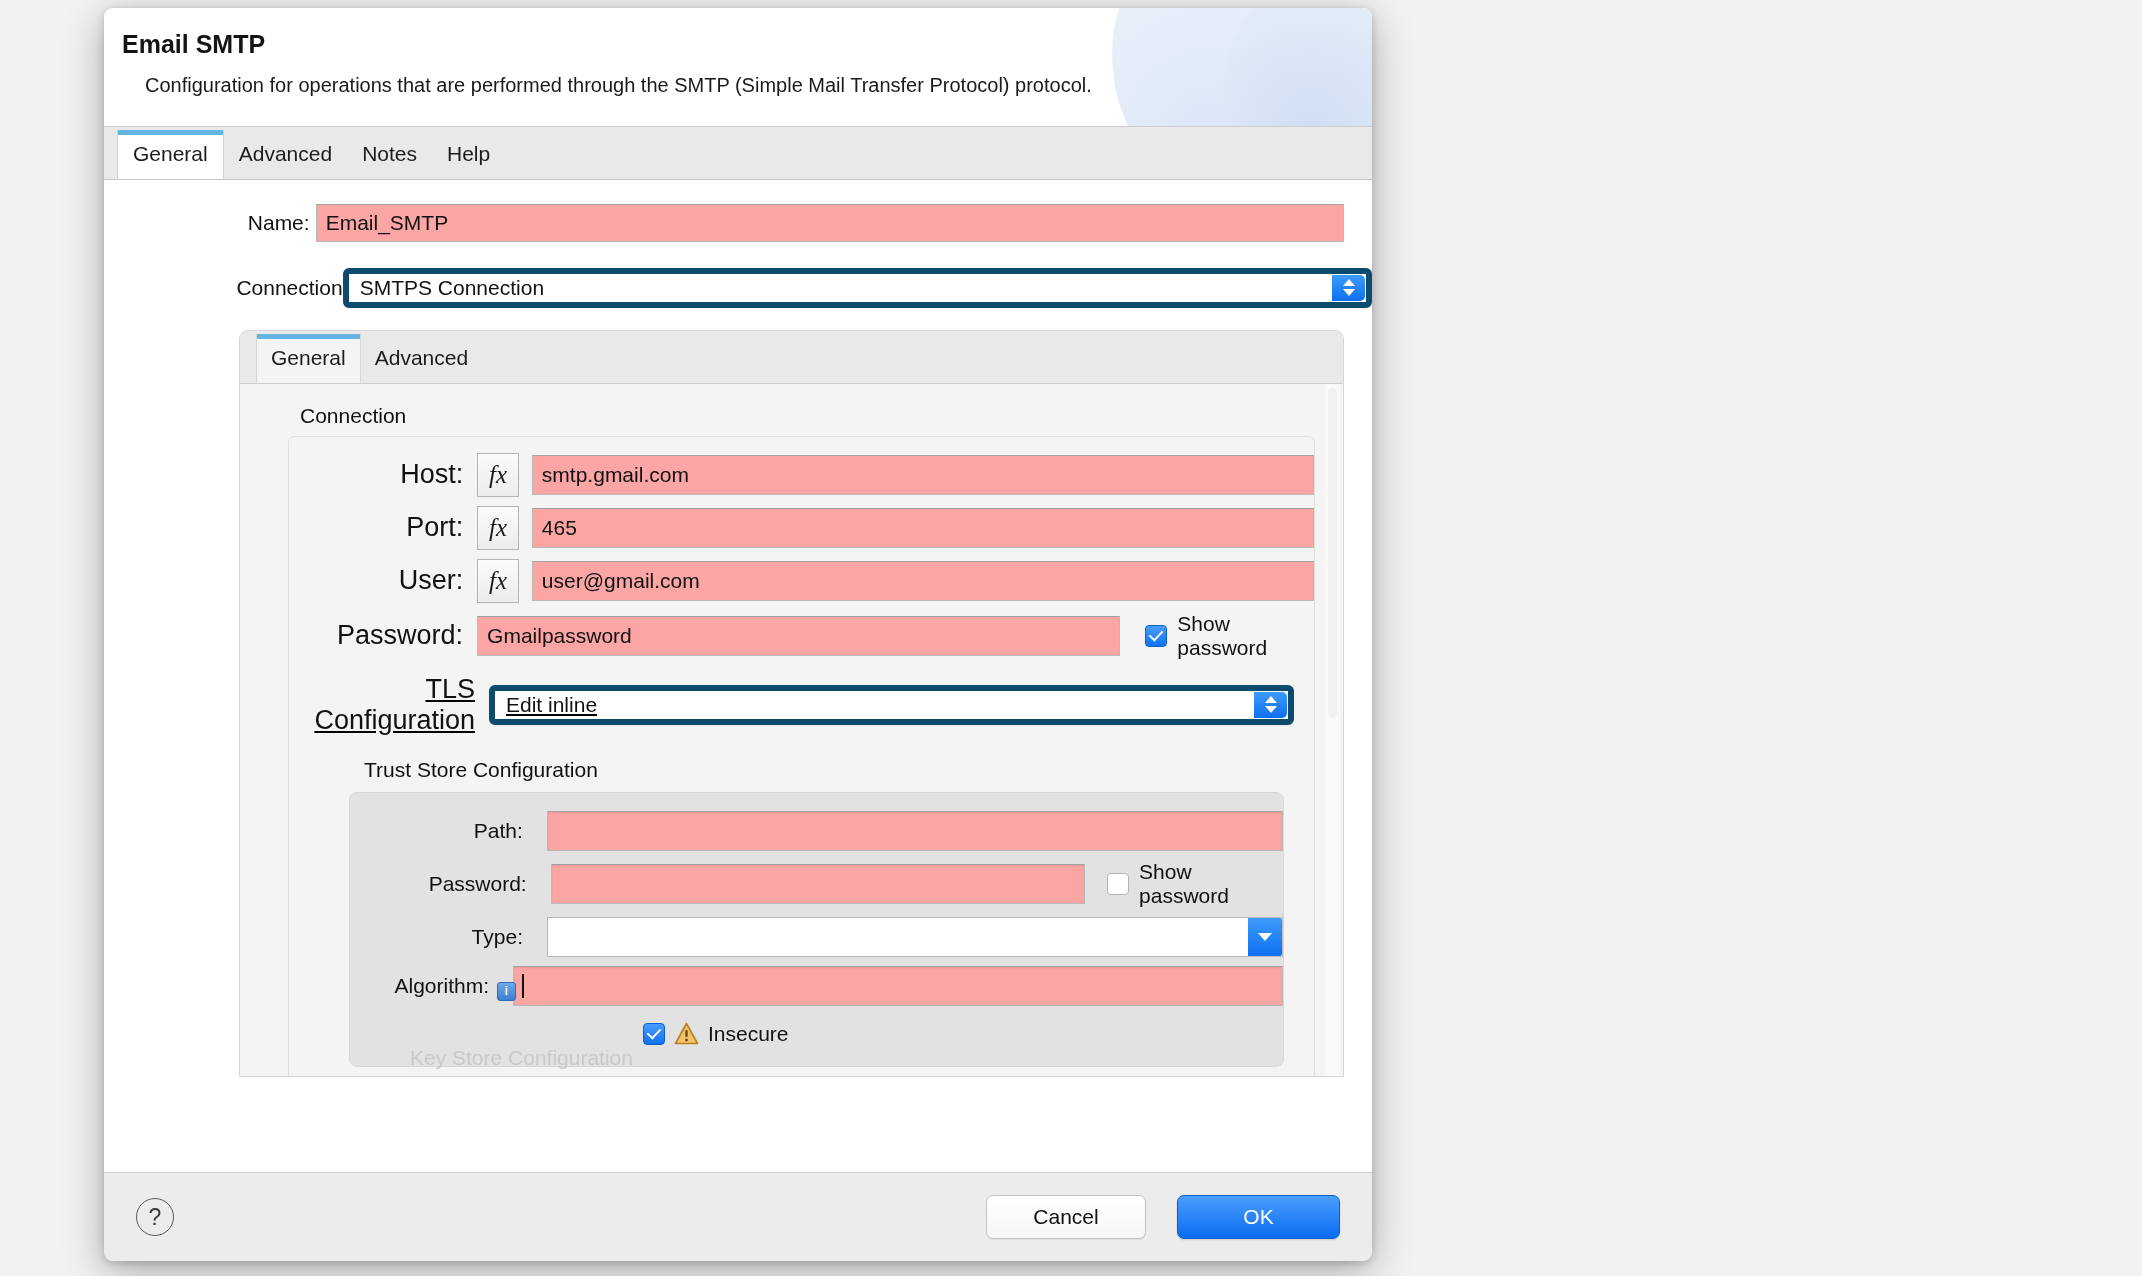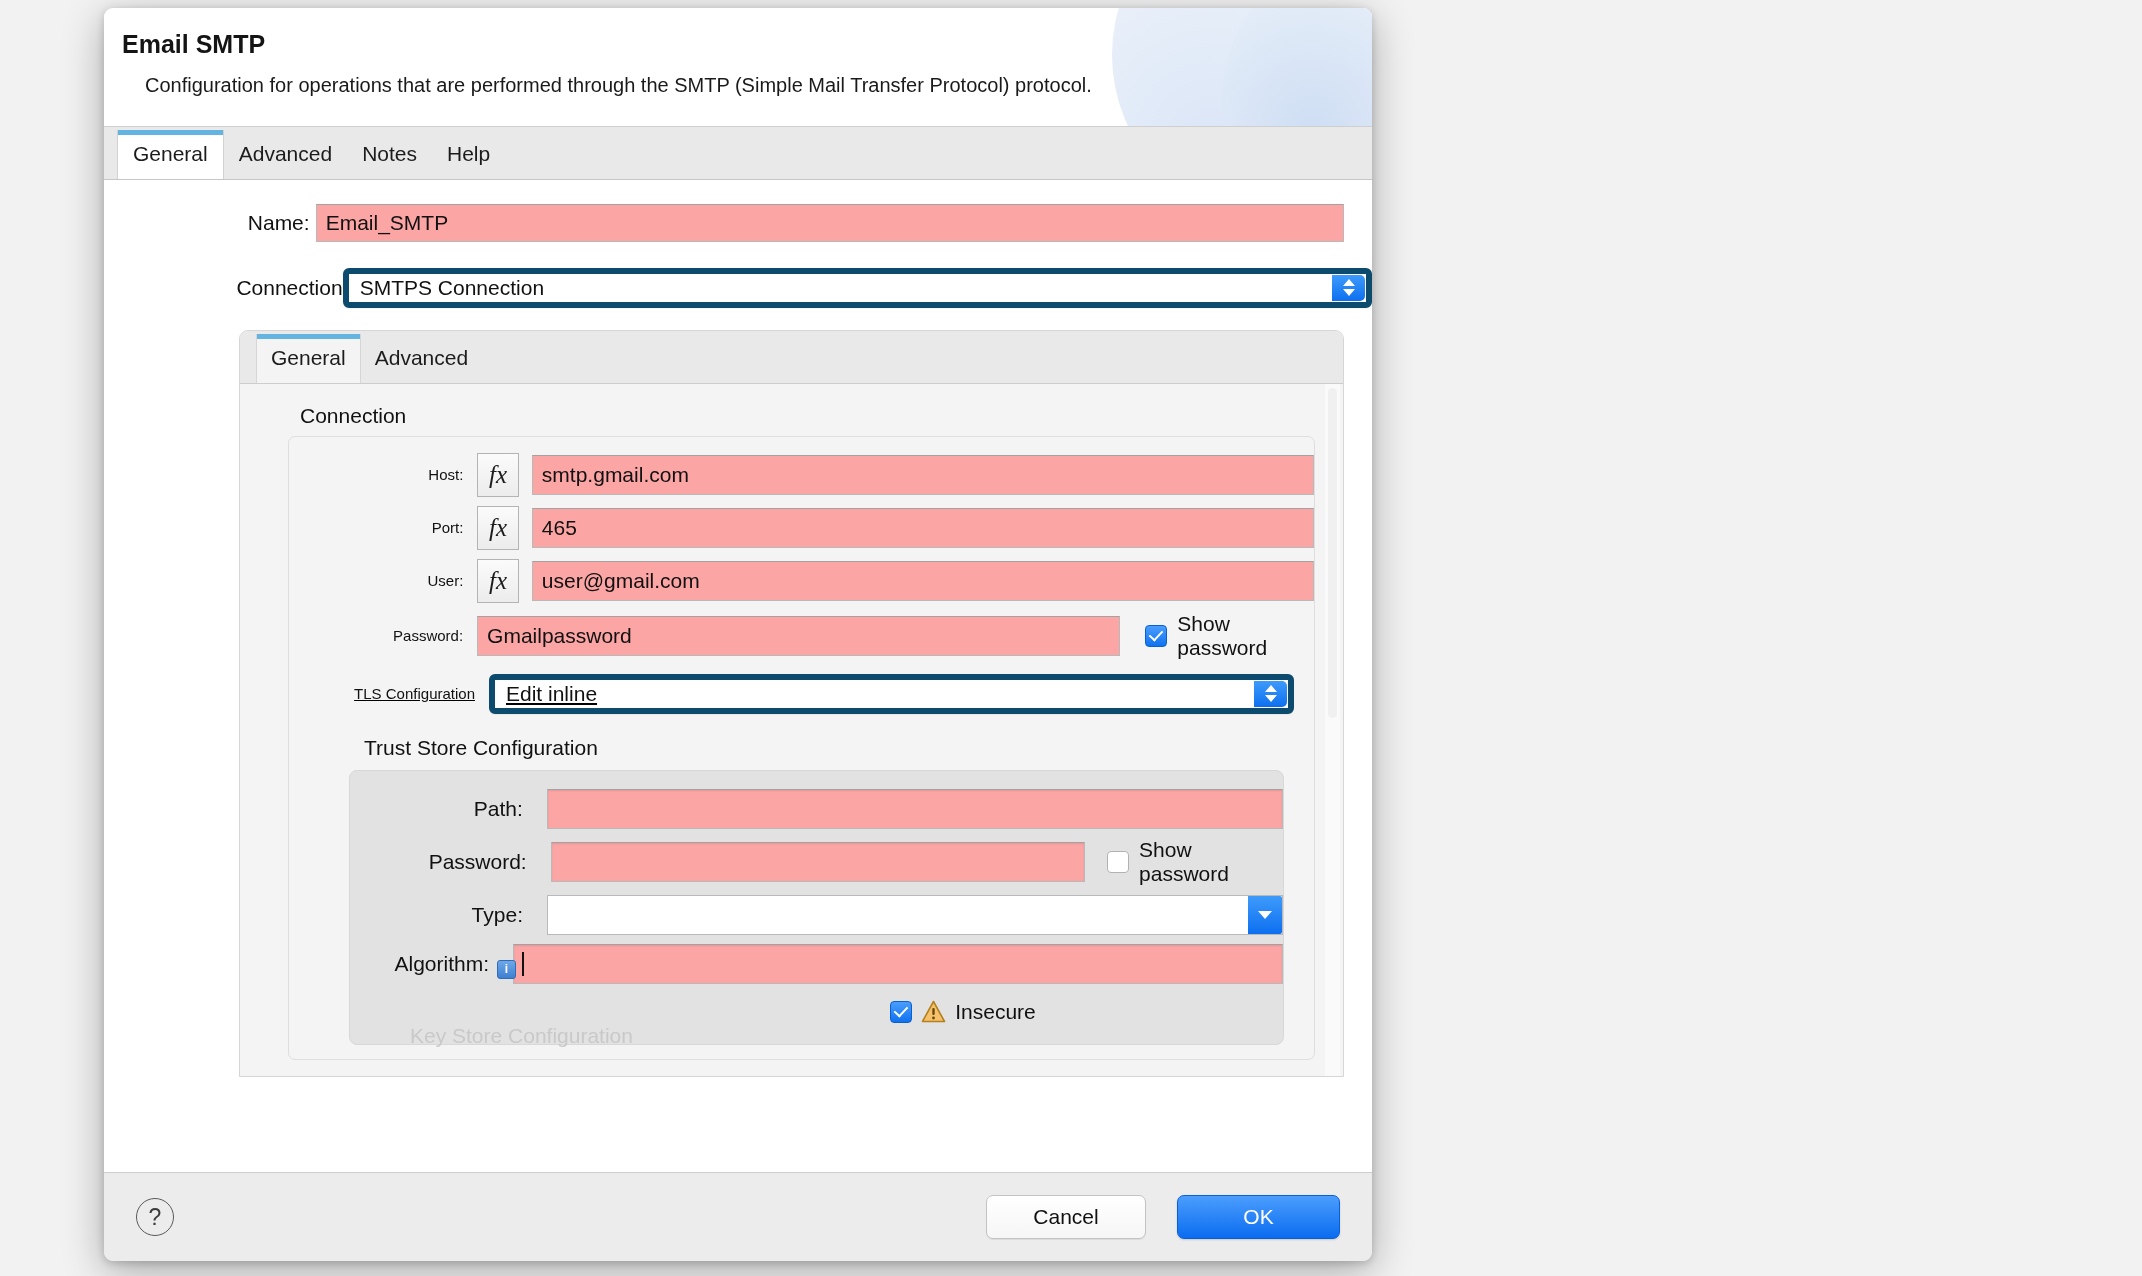--- a/index.html
+++ b/index.html
@@ -197,21 +197,21 @@
   .group-box{
     margin:0 28px 0 48px;
     border:1px solid #dedede;
     border-radius:7px;
     background:#f4f4f4;
     padding:16px 0 14px 0;
   }
 
   .frow{display:flex;align-items:center;margin:0 0 9px 0;}
   .flabel{
-    width:200px;text-align:right;font-size:15px;color:#111;padding-right:14px;box-sizing:border-box;
+    width:200px;text-align:right;font-size:27px;color:#111;padding-right:14px;box-sizing:border-box;
   }
   .fx{
     width:44px;height:44px;
     border:1px solid #b4b4b4;
     background:linear-gradient(to bottom,#fbfbfb,#ececec);
     display:flex;align-items:center;justify-content:center;
     font-family:"Liberation Serif", serif;
     font-style:italic;font-size:25px;color:#1b1b1b;
     box-sizing:border-box;
     cursor:default;
@@ -272,21 +272,21 @@
     color:#fff;font-size:12px;font-weight:bold;
     display:flex;align-items:center;justify-content:center;
     line-height:1;
     z-index:3;
   }
   .caret{
     position:absolute;left:9px;top:8px;
     width:2px;height:24px;background:#111;
   }
 
-  .insecure-row{display:flex;align-items:center;margin:16px 0 0 293px;gap:9px;justify-content:center;}
+  .insecure-row{display:flex;align-items:center;margin:16px 0 0 293px;gap:9px;}
   .warn-icon{
     width:25px;height:23px;position:relative;flex:0 0 auto;
   }
   .warn-icon svg{display:block;}
 
   
   .peek{
     position:absolute;left:0;right:8px;bottom:0;height:36px;
     overflow:hidden;
   }

